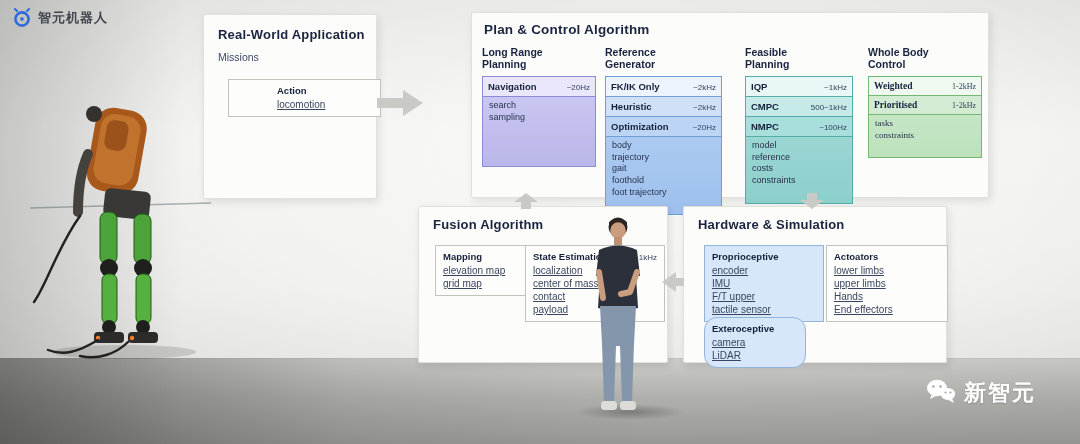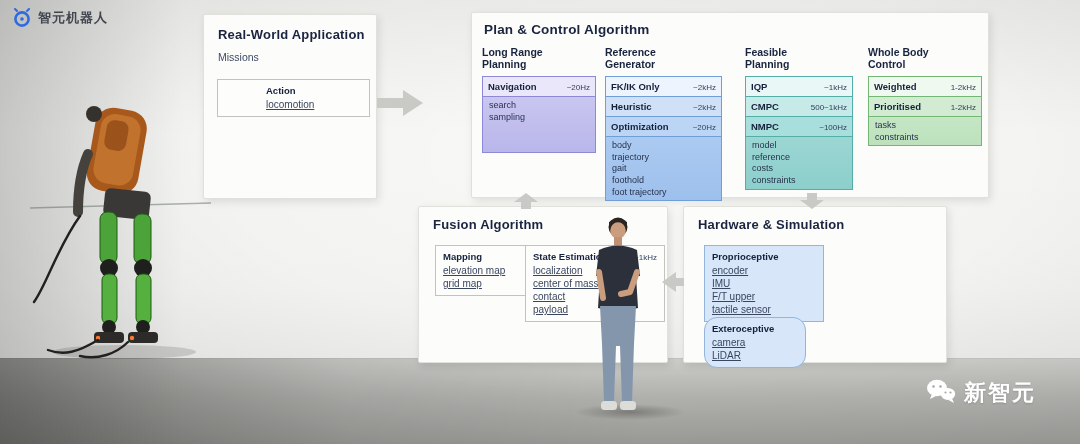--- a/index.html
+++ b/index.html
@@ -26,21 +26,21 @@
     box-shadow:2px 3px 9px rgba(0,0,0,0.10); border-radius:2px;}
   .panel-title{position:absolute; font-size:13px; font-weight:700; color:#1a2440; letter-spacing:0.2px; white-space:nowrap;}
   .subtitle{position:absolute; font-size:10.5px; color:#3d4a66;}
   .col-label{position:absolute; font-size:10.5px; font-weight:700; color:#17233f; line-height:1.18;}
 
   .blockstack{position:absolute;}
   .bstrip{display:flex; justify-content:space-between; align-items:baseline;
     padding:4px 5px; border:1px solid var(--bd); margin-top:-1px;}
   .bname{font-size:9.5px; font-weight:700; color:#15213c; white-space:nowrap;}
   .brate{font-size:8px; color:#32405e; margin-left:4px; white-space:nowrap;}
-  .bbody{border:1px solid var(--bd); margin-top:-1px; padding:3px 6px 2px; background:var(--body);}
+  .bbody{border:1px solid var(--bd); margin-top:-1px; padding:3px 6px 16px; background:var(--body);}
   .item{font-size:9px; line-height:1.3; color:#27334e; white-space:nowrap;}
 
   .theme-purple{--bd:#8d89d6; --s1:#e9e7f9; --s2:#d7d4f2; --s3:#cbc8ef; --body:linear-gradient(180deg,#c9c6f1,#b9b6ea);}
   .theme-blue  {--bd:#6f9ed8; --s1:#eef4fd; --s2:#d0e1f7; --s3:#bcd5f4; --body:linear-gradient(180deg,#accaf1,#9dc0ec);}
   .theme-teal  {--bd:#53aea8; --s1:#e9f7f6; --s2:#c6eae8; --s3:#a8dedb; --body:linear-gradient(180deg,#9cd6d3,#8ccfcb);}
   .theme-green {--bd:#72b874; --s1:#f0f9f0; --s2:#dff1df; --s3:#d2ebd2; --body:linear-gradient(180deg,#c6e6c6,#bce1bc);}
   .bg1{background:var(--s1);} .bg2{background:var(--s2);} .bg3{background:var(--s3);}
 
   .wbox{position:absolute; background:#fdfdfc; border:1px solid #c3c3be; padding:5px 7px;}
   .bluebox{position:absolute; background:#d7e6f8; border:1px solid #92b5de; padding:5px 7px;}
@@ -105,21 +105,21 @@
       <rect x="100" y="236" width="30" height="11" rx="4" fill="#2c2b29"></rect>
       <circle cx="70" cy="242" r="2.2" fill="#ff7a2f"></circle>
       <circle cx="104" cy="242" r="2.2" fill="#ff7a2f"></circle>
       <path d="M70,244 C50,256 36,260 20,254 M100,246 C88,258 70,264 52,260 M52,120 C30,150 18,190 6,206" stroke="#23211f" stroke-width="2.4" fill="none" stroke-linecap="round"></path>
     </svg>
   </div>
 
   <div class="panel" style="left:203px; top:14px; width:172px; height:183px;">
     <div class="panel-title" style="left:14px; top:12px;">Real-World Application</div>
     <div class="subtitle" style="left:14px; top:36px;">Missions</div>
-    <div class="wbox" style="left:13px; top:64px; width:96px;padding-left:48px;">
+    <div class="wbox" style="left:24px; top:64px; width:96px;padding-left:48px;">
       <div class="wtitle">Action</div>
       <div class="sitem">locomotion</div>
     </div>
   </div>
 
   <div class="arrow" style="left:377px; top:90px;">
     <svg width="46" height="26" viewBox="0 0 46 26">
         <polygon points="0,8 26,8 26,0 46,13 26,26 26,18 0,18" fill="#c9c9c6"></polygon>
       </svg>
   </div>
@@ -178,21 +178,21 @@
       </div>
       <div class="bbody">
         <div class="item">model</div>
         <div class="item">reference</div>
         <div class="item">costs</div>
         <div class="item">constraints</div>
       </div>
     </div>
 
     <div class="col-label" style="left:396px; top:33px; width:94px;">Whole Body Control</div>
-    <div class="blockstack theme-green" style="left:396px; top:64px; width:114px;">
+    <div class="blockstack theme-green" style="left:396px; top:64px; width:114px;font-family:Liberation Serif, serif;">
       <div class="bstrip bg1">
         <span class="bname">Weighted</span>
         <span class="brate">1-2kHz</span>
       </div>
       <div class="bstrip bg3">
         <span class="bname">Prioritised</span>
         <span class="brate">1-2kHz</span>
       </div>
       <div class="bbody">
         <div class="item">tasks</div>
@@ -237,20 +237,27 @@
   </div>
 
   <div class="panel" style="left:683px; top:206px; width:262px; height:155px;">
     <div class="panel-title" style="left:14px; top:10px;">Hardware &amp; Simulation</div>
     <div class="bluebox" style="left:20px; top:38px; width:104px;">
       <div class="wtitle">Proprioceptive</div>
       <div class="sitem">encoder</div>
       <div class="sitem">IMU</div>
       <div class="sitem">F/T upper</div>
       <div class="sitem">tactile sensor</div>
+    </div>
+    <div class="wbox" style="left:142px; top:38px; width:106px;">
+      <div class="wtitle">Actoators</div>
+      <div class="sitem">lower limbs</div>
+      <div class="sitem">upper limbs</div>
+      <div class="sitem">Hands</div>
+      <div class="sitem">End effectors</div>
     </div>
     <div class="bluebox" style="left:20px; top:110px; width:86px;border-radius:13px;">
       <div class="wtitle">Exteroceptive</div>
       <div class="sitem">camera</div>
       <div class="sitem">LiDAR</div>
     </div>
   </div>
 
   <div class="presenter-shadow"></div>
   <div class="presenter">

